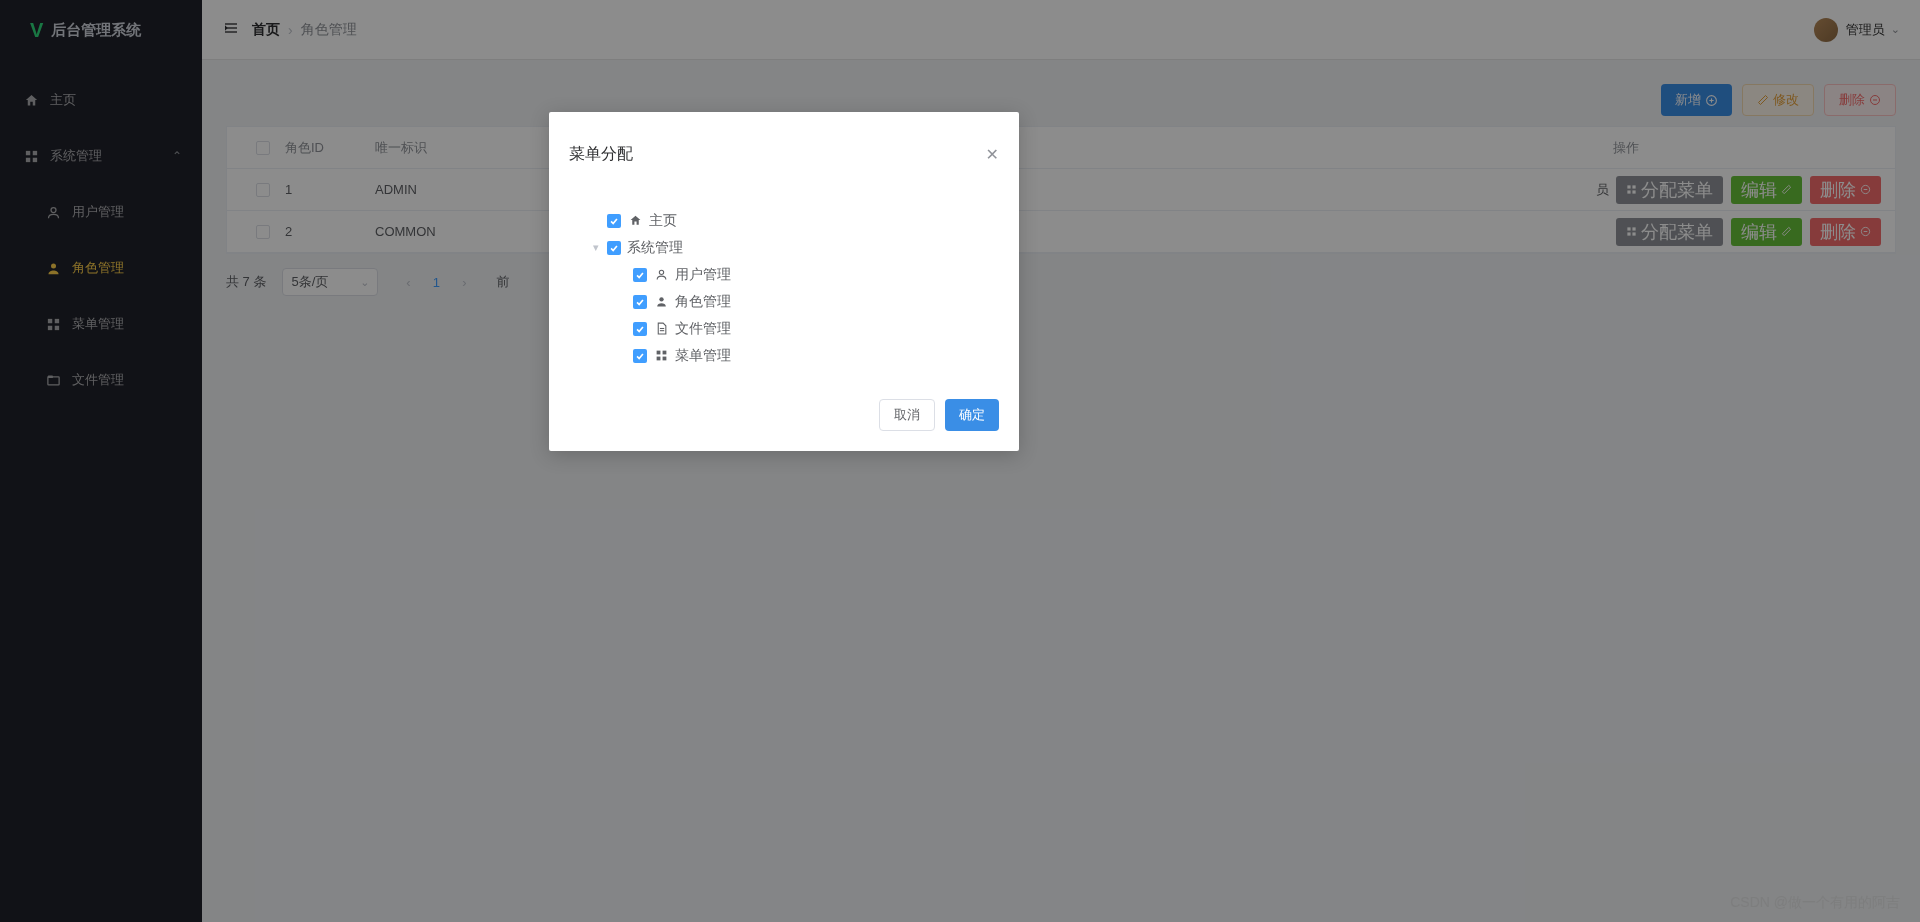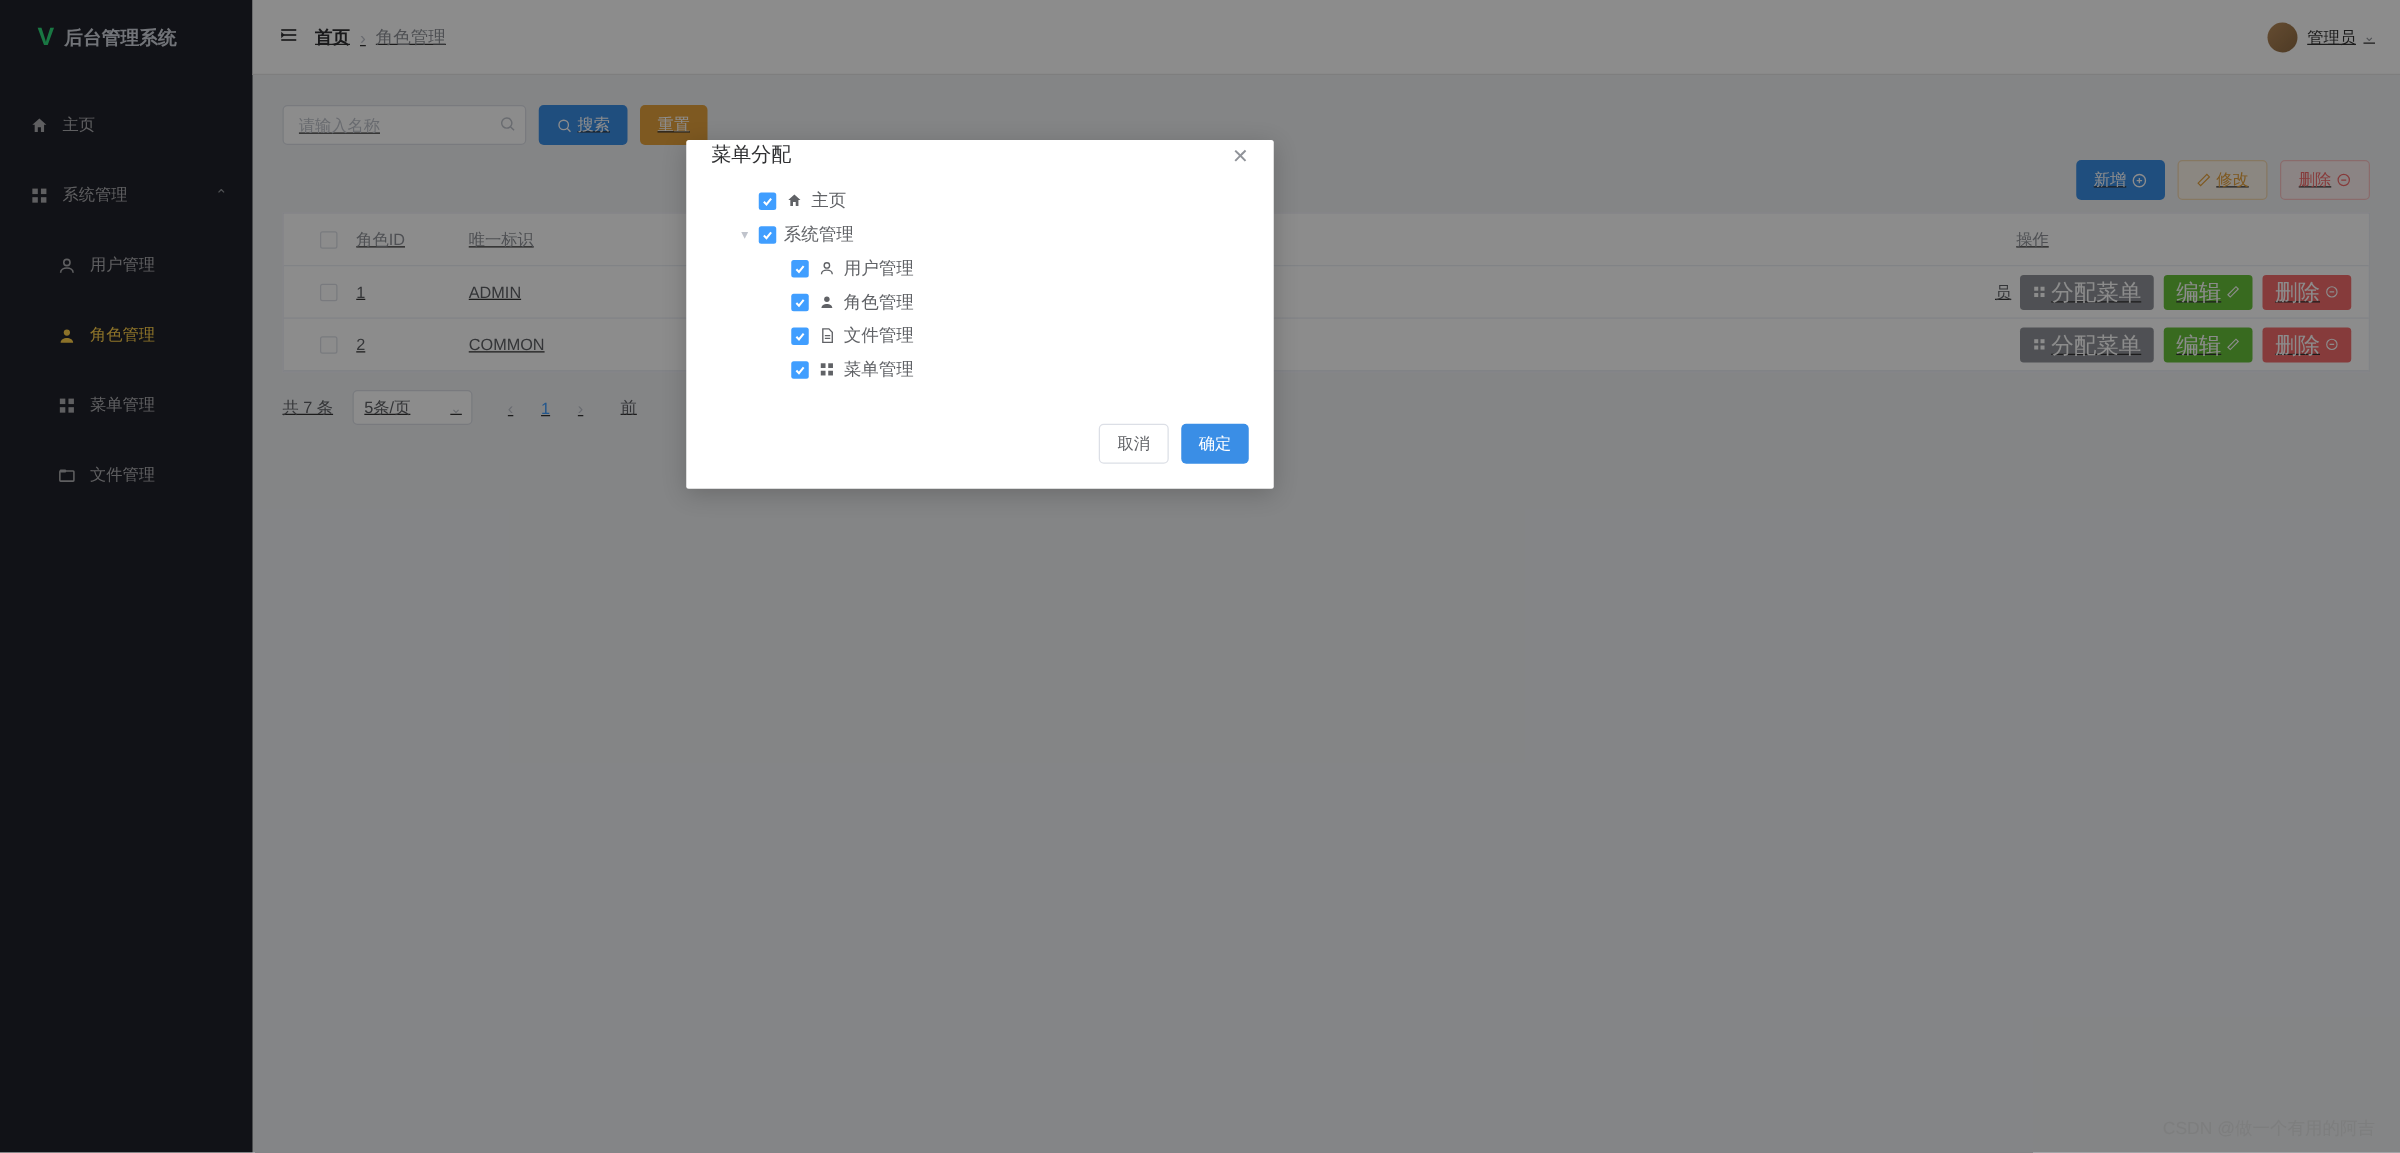--- a/index.html
+++ b/index.html
@@ -11,21 +11,21 @@
 .logo-v { color: #2fd97b; font-size: 20px; font-weight: bold; margin-right: 8px; }
 .menu { padding-top: 12px; }
 .menu-item { display: flex; align-items: center; height: 56px; padding-left: 22px; cursor: pointer; color: #adadb1; }
 .menu-item.sub { padding-left: 44px; }
 .menu-item.active { color: #ffd04b; }
 .menu-item .micon { width: 18px; display: inline-flex; justify-content: center; margin-right: 10px; }
 .menu-item .arrow { margin-left: auto; margin-right: 20px; font-size: 12px; color: #909399; }
 .menu-item svg { fill: currentColor; }
 
 
-.main { position: absolute; left: 202px; top: 0; right: 0; height: 922px; text-decoration: underline; }
+.main { position: absolute; left: 202px; top: 0; right: 0; height: 922px; }
 .topbar { height: 60px; background: #fff; display: flex; align-items: center; padding: 0 20px; border-bottom: 1px solid #e6e6e6; }
 .collapse-icon { margin-right: 12px; color: #303133; cursor: pointer; }
 .breadcrumb { display: flex; align-items: center; color: #303133; font-size: 14px; }
 .breadcrumb .sep { margin: 0 8px; color: #c0c4cc; }
 .breadcrumb .last { color: #909399; }
 .breadcrumb .first { font-weight: bold; }
 .user-area { margin-left: auto; display: flex; align-items: center; cursor: pointer; text-align: center; }
 .avatar { width: 24px; height: 24px; border-radius: 50%; background: linear-gradient(135deg,#b88b5a,#8d6a43); margin-right: 8px; }
 .user-area .chev { margin-left: 6px; color: #909399; font-size: 11px; }
 
@@ -62,21 +62,21 @@
 .pagination-row { display: flex; align-items: center; margin-top: 14px; color: #606266; font-size: 13px; }
 .select-mini { width: 96px; height: 28px; border: 1px solid #dcdfe6; border-radius: 4px; display:inline-flex; align-items:center; justify-content:space-between; padding: 0 8px; margin: 0 16px; cursor: pointer; background:#fff; }
 .select-mini .chev { color:#c0c4cc; font-size:11px; }
 .pager-btn { width: 28px; height: 28px; display:inline-flex; align-items:center; justify-content:center; color:#c0c4cc; cursor:pointer; }
 .pager-current { width: 28px; text-align:center; color:#409eff; font-weight:500; }
 .goto-label { margin-left: 18px; color:#606266; }
 
 
 .overlay { position: absolute; inset: 0; background: rgba(0,0,0,0.45); }
 .modal { position: absolute; left: 549px; top: 112px; width: 470px; background: #fff; border-radius: 2px; box-shadow: 0 4px 20px rgba(0,0,0,0.2); }
-.modal-header { padding: 2px 20px; display:flex; align-items:center; }
+.modal-header { padding: 32px 20px; display:flex; align-items:center; }
 .modal-title { font-size: 16px; color: #303133; }
 .modal-close { margin-left:auto; color:#909399; font-size:16px; cursor:pointer; background:none; border:none; }
 .modal-body { padding: 10px 20px 20px 20px; }
 
 .tree { padding-left: 24px; }
 .tree-row { display:flex; align-items:center; height: 27px; font-size: 14px; color: #606266; }
 .tree-caret { width: 14px; color: #c0c4cc; font-size: 11px; cursor:pointer; }
 .tree-caret.empty { visibility:hidden; }
 .tree-check { width: 14px; height: 14px; border-radius: 2px; background: #409eff; margin-right: 6px; display:inline-flex; align-items:center; justify-content:center; }
 .tree-check svg { width:10px; height:10px; }
@@ -173,41 +173,20 @@
     </div>
     <div class="user-area">
       <div class="avatar"></div>
       <span>管理员</span>
       <span class="chev">⌄</span>
     </div>
   </div>
 
   <div class="content">
 
-    <div class="search-row">
-      <div class="input-wrap">
-        <input class="text-input" type="text" placeholder="请输入名称" style="">
-        <span class="input-suffix"><svg width="14" height="14" viewBox="0 0 24 24" fill="none" stroke="currentColor" stroke-width="2">
-              <circle cx="11" cy="11" r="7"></circle>
-              <line x1="21" y1="21" x2="16" y2="16"></line>
-            </svg></span>
-      </div>
-      <button class="btn btn-primary">
-        <span class="bicon">
-            <svg width="13" height="13" viewBox="0 0 24 24" fill="none" stroke="#fff" stroke-width="2">
-              <circle cx="11" cy="11" r="7"></circle>
-              <line x1="21" y1="21" x2="16" y2="16"></line>
-            </svg>
-          </span>
-        <span>搜索</span>
-      </button>
-      <button class="btn btn-warning">
-        <span>重置</span>
-      </button>
-    </div>
 
     <div class="search-row mb10">
       <button class="btn btn-primary" style="margin-left:0;">
         <span>新增</span>
         <span class="bicon" style="margin-left:4px;margin-right:0;">
             <svg width="13" height="13" viewBox="0 0 24 24" fill="none" stroke="#fff" stroke-width="2">
               <circle cx="12" cy="12" r="9"></circle>
               <line x1="12" y1="8" x2="12" y2="16"></line>
               <line x1="8" y1="12" x2="16" y2="12"></line>
             </svg>

